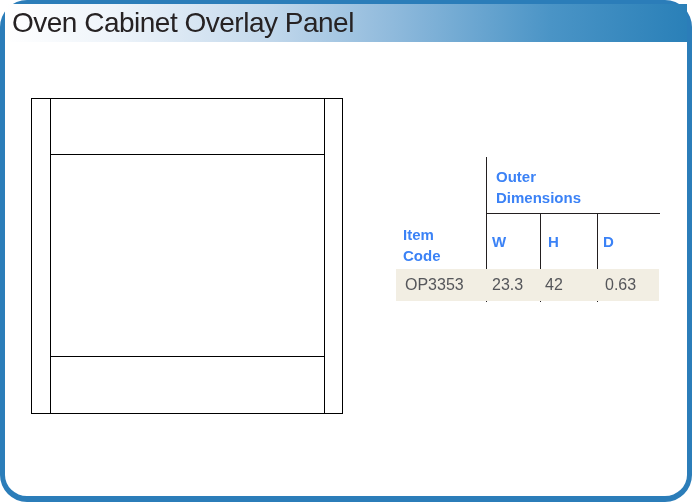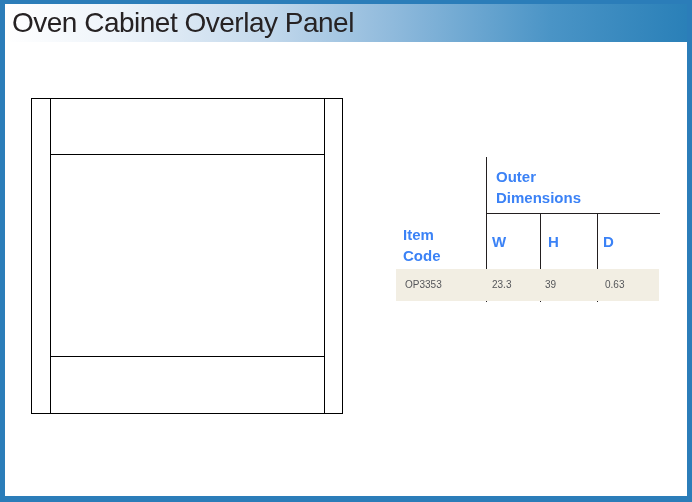--- a/index.html
+++ b/index.html
@@ -7,20 +7,21 @@
   body { font-family: "Liberation Sans", "DejaVu Sans", sans-serif; }
 
   .page {
     position: relative;
     width: 692px;
     height: 502px;
     background: #ffffff;
     border-style: solid;
     border-color: #2b7db9;
     border-width: 4px 5px 6px 5px;
+    border-radius: 27px;
   }
 
   
   .header-band {
     position: absolute;
     left: 0; top: 0;
     width: 682px; height: 38px;
     background: linear-gradient(to right,
       #ffffff 0%, #eef4fa 16%, #c4d9ec 38%,
       #8cb8db 58%, #4a94c6 80%, #2a80b8 100%);
@@ -74,21 +75,21 @@
   .data-row {
     position: absolute;
     left: 391px; top: 265px;
     width: 263px; height: 32px;
     background: #f2eee3;
   }
   .td {
     position: absolute;
     top: 265px;
     height: 44px; line-height: 32px;
-    font-size: 10px;
+    font-size: 16px;
     font-weight: 400;
     color: #55565a;
     white-space: nowrap;
   }
   .cell-code { left: 400px; }
   .cell-w    { left: 487px; }
   .cell-h    { left: 540px; }
   .cell-d    { left: 600px; }
 </style>
 </head>
@@ -115,17 +116,17 @@
 
     <div class="th group-header">Outer Dimensions</div>
     <div class="th itemcode-header">Item Code</div>
     <div class="th col-w">W</div>
     <div class="th col-h">H</div>
     <div class="th col-d">D</div>
 
     <div class="data-row"></div>
     <div class="td cell-code">OP3353</div>
     <div class="td cell-w">23.3</div>
-    <div class="td cell-h">39</div>
+    <div class="td cell-h">42</div>
     <div class="td cell-d">0.63</div>
   </div>
 
 </div>
 
 </body></html>

